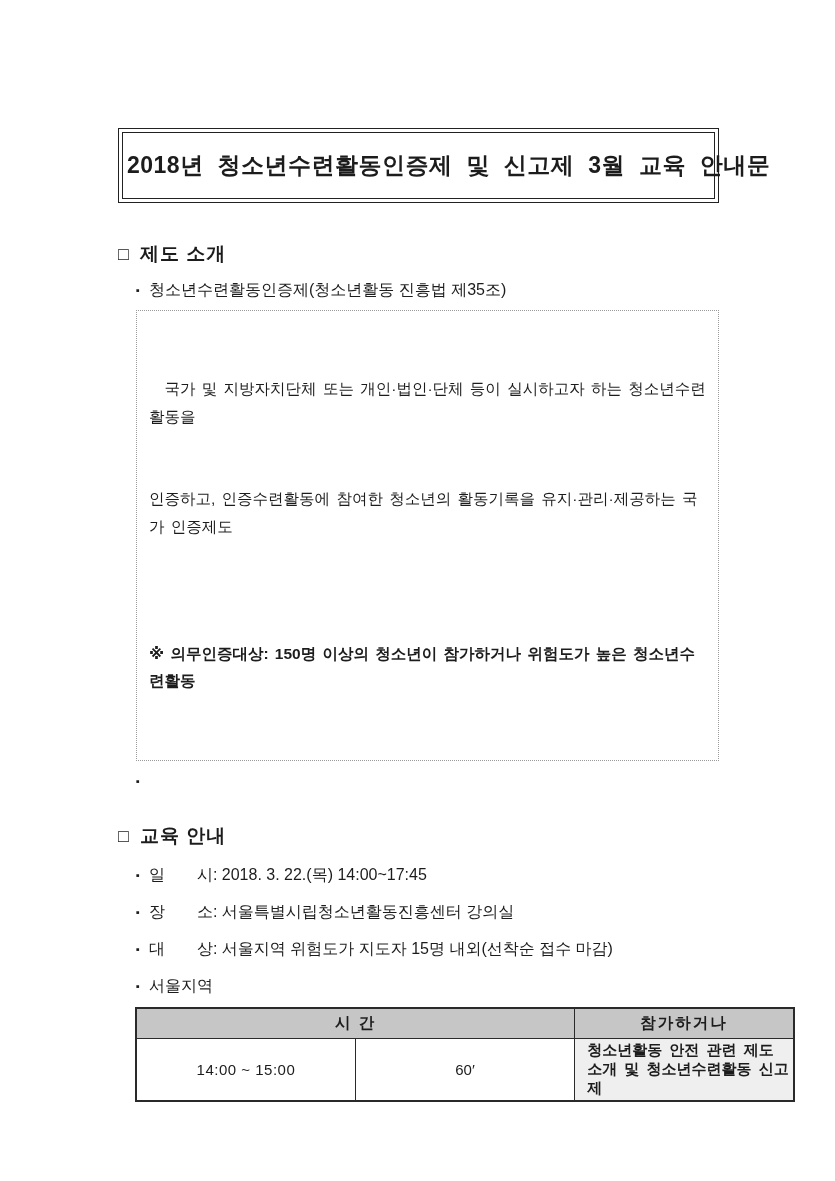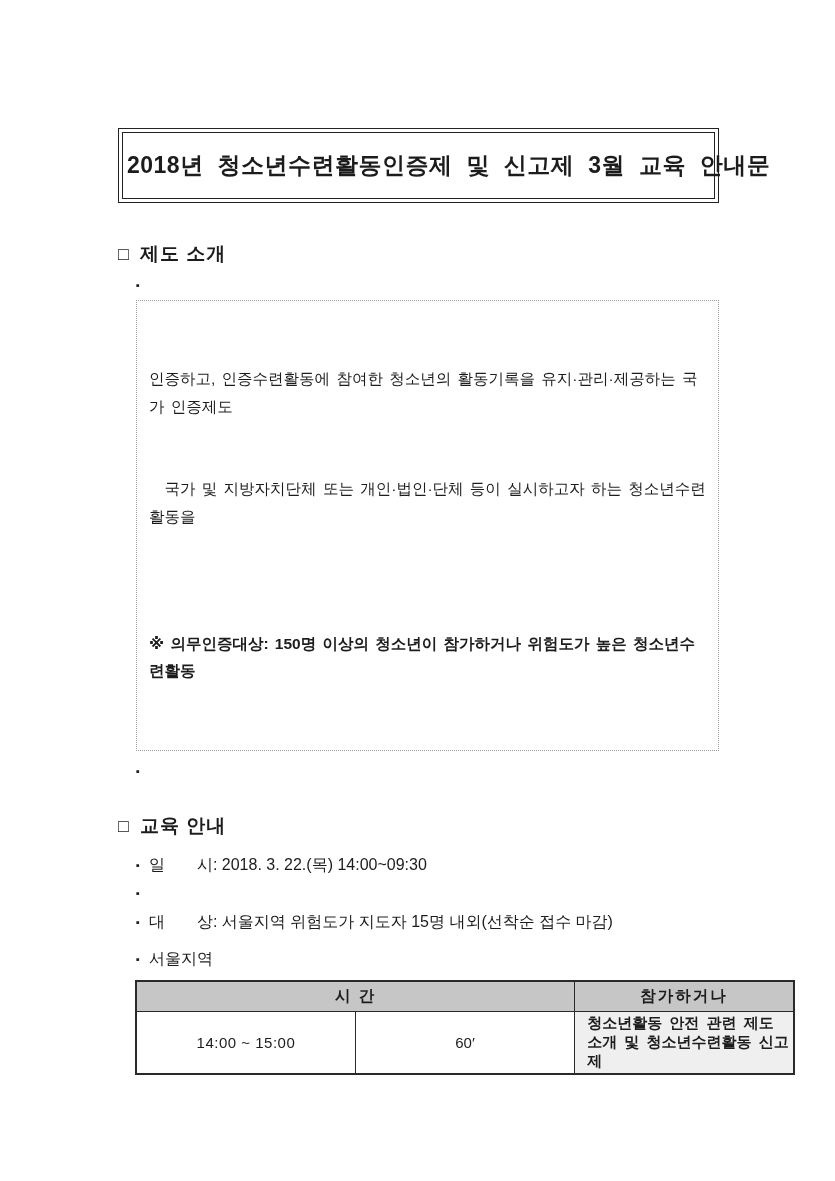--- a/index.html
+++ b/index.html
@@ -140,44 +140,46 @@
       </div>
     </div>
 
     <div class="section-heading">
       <span class="sq-marker">□</span>
       <span>제도 소개</span>
     </div>
 
     <div class="bullet-line">
       <span class="sm-bullet">▪</span>
+      <span>청소년수련활동인증제(청소년활동 진흥법 제35조)</span>
     </div>
 
     <div class="dotted-box">
+      <div>　국가 및 지방자치단체 또는 개인·법인·단체 등이 실시하고자 하는 청소년수련활동을</div>
       <div>인증하고, 인증수련활동에 참여한 청소년의 활동기록을 유지·관리·제공하는 국가 인증제도</div>
-      <div>　국가 및 지방자치단체 또는 개인·법인·단체 등이 실시하고자 하는 청소년수련활동을</div>
       <div class="bold-line">※ 의무인증대상: 150명 이상의 청소년이 참가하거나 위험도가 높은 청소년수련활동</div>
     </div>
 
     <div class="bullet-line" style="margin-top:15px">
       <span class="sm-bullet">▪</span>
     </div>
 
 
     <div class="section-heading" style="margin-top:36px">
       <span class="sq-marker">□</span>
       <span>교육 안내</span>
     </div>
 
     <div class="detail-line" style="margin-top:12px">
       <span class="sm-bullet">▪</span>
-      <span>일　　시: 2018. 3. 22.(목) 14:00~09:30</span>
+      <span>일　　시: 2018. 3. 22.(목) 14:00~17:45</span>
     </div>
     <div class="detail-line">
       <span class="sm-bullet">▪</span>
+      <span>장　　소: 서울특별시립청소년활동진흥센터 강의실</span>
     </div>
     <div class="detail-line">
       <span class="sm-bullet">▪</span>
       <span>대　　상: 서울지역 위험도가 지도자 15명 내외(선착순 접수 마감)</span>
     </div>
     <div class="detail-line">
       <span class="sm-bullet">▪</span>
       <span>서울지역</span>
     </div>
 

